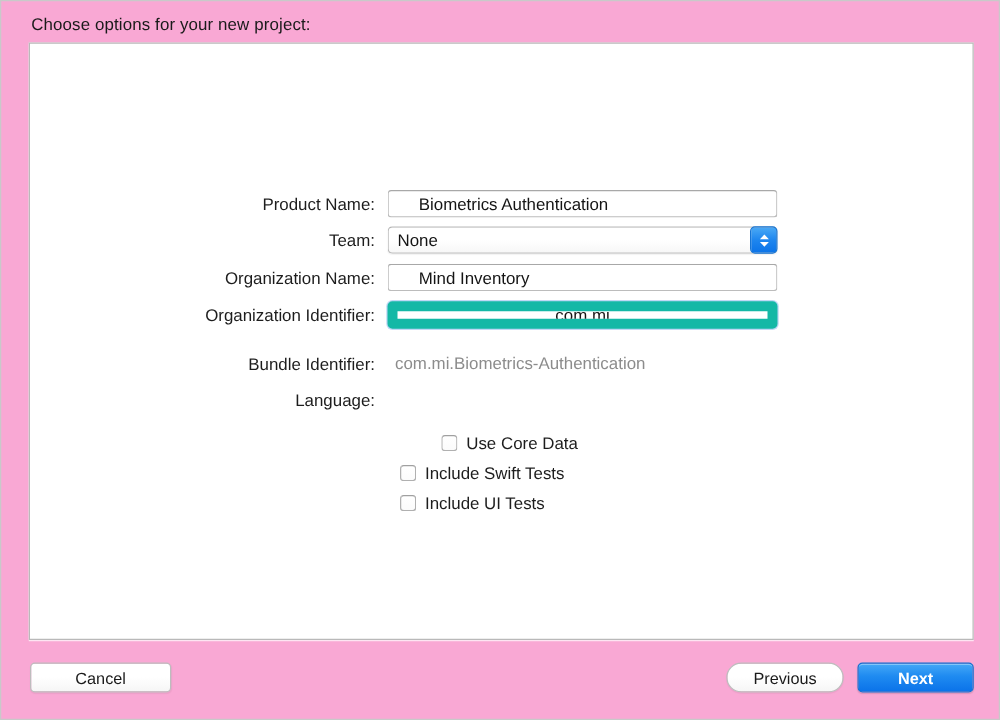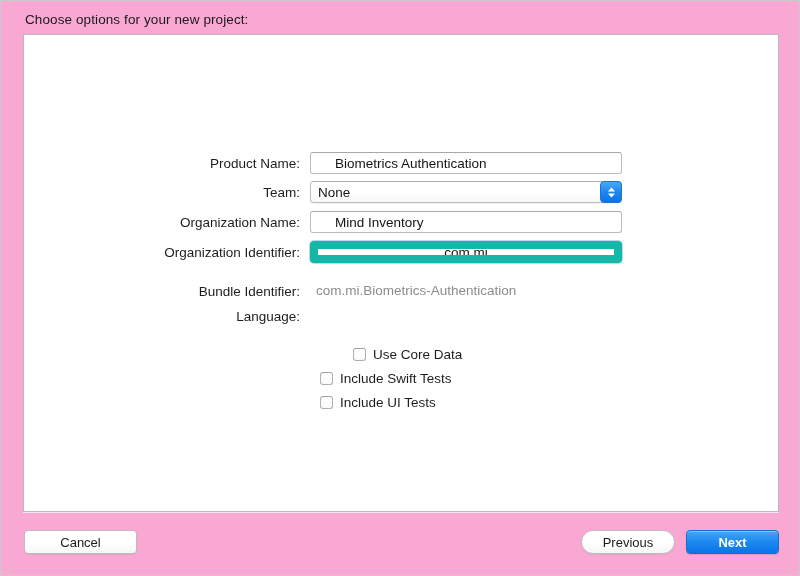--- a/index.html
+++ b/index.html
@@ -244,21 +244,21 @@
     <div class="form-row" style="left:0; top:206px;">
       <div class="row-label">Organization Identifier:</div>
       <input class="text-field focused" type="text" value="com.mi" style="">
     </div>
 
     <div class="form-row" style="left:0; top:245px;">
       <div class="row-label">Bundle Identifier:</div>
       <div class="static-value">com.mi.Biometrics-Authentication</div>
     </div>
 
-    <div class="form-row" style="left:0; top:274px;flex-direction:column;">
+    <div class="form-row" style="left:0; top:274px;">
       <div class="row-label">Language:</div>
     </div>
 
     <div class="checkbox-row" style="left:296px; top:310px;padding-left:33px;">
       <span class="checkbox-box"></span>
       <span class="checkbox-label">Use Core Data</span>
     </div>
 
     <div class="checkbox-row" style="left:296px; top:334px;">
       <span class="checkbox-box"></span>

